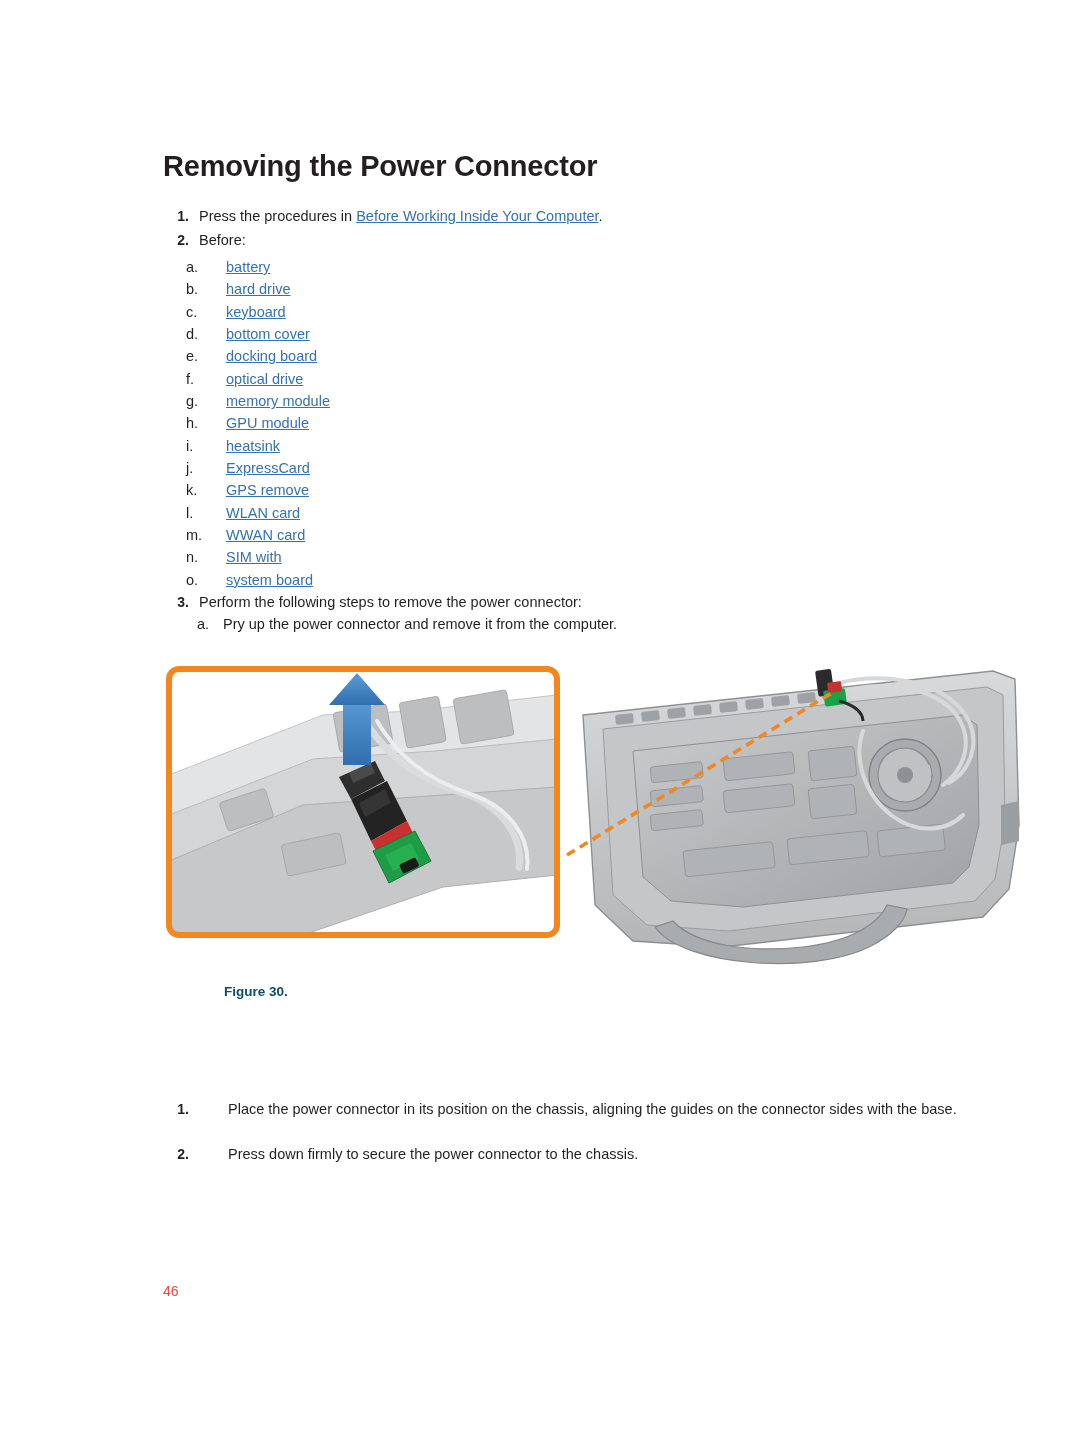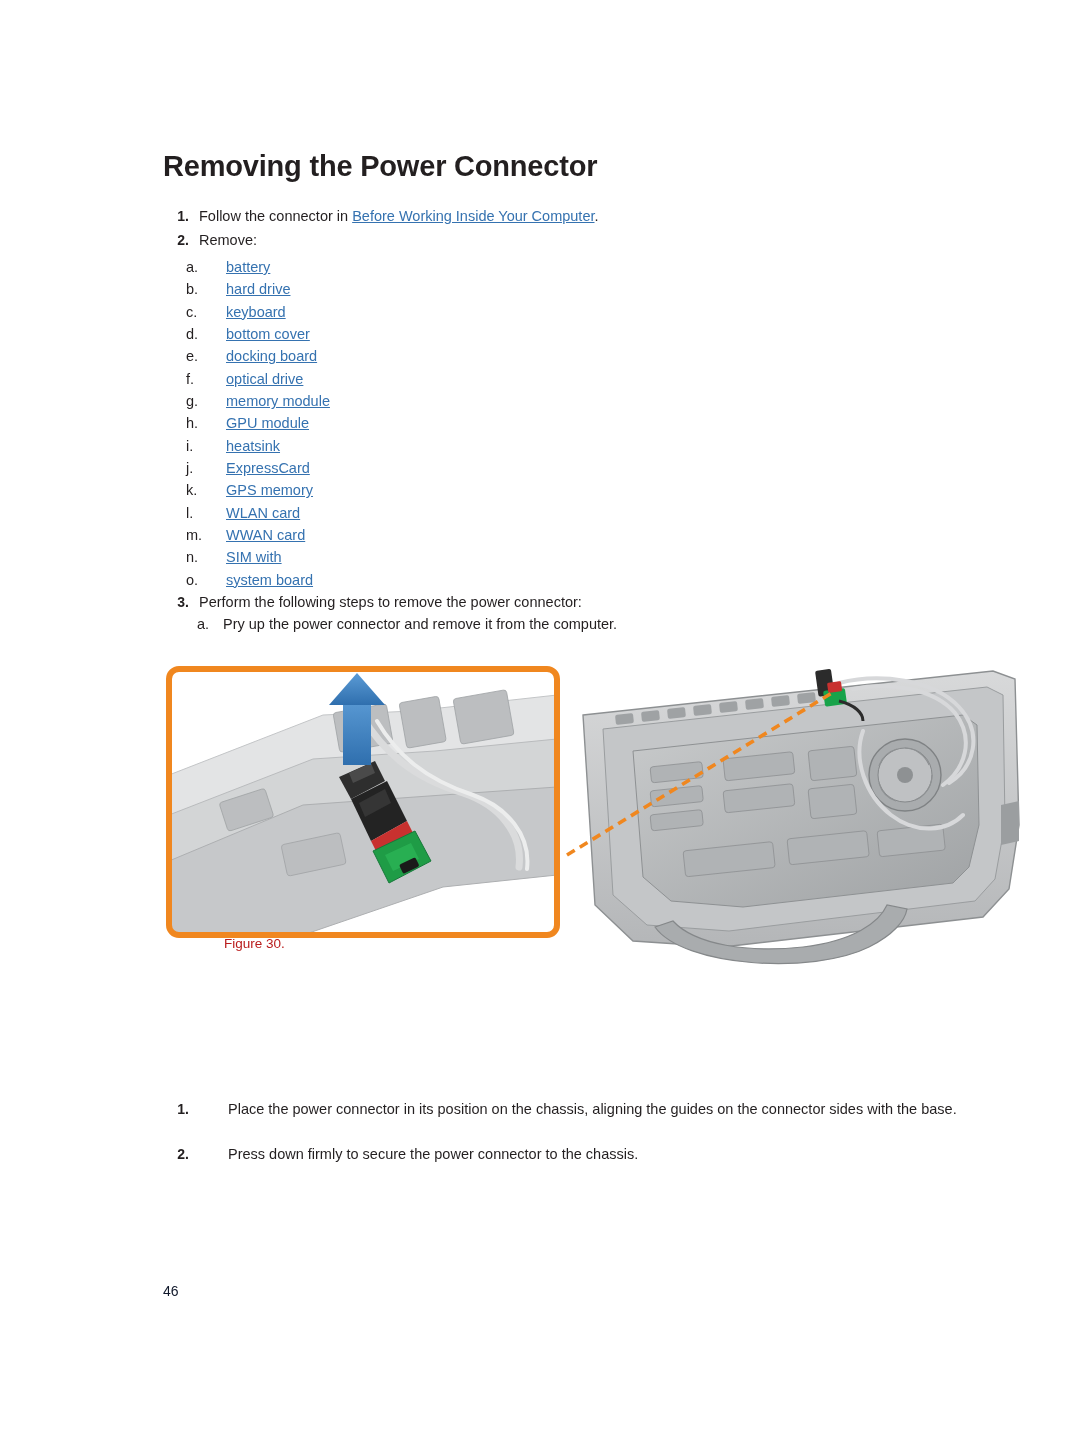--- a/index.html
+++ b/index.html
@@ -105,51 +105,51 @@
   .figure-wrap {
     position: absolute;
     left: 163px;
     top: 655px;
     width: 860px;
     height: 300px;
   }
   .figure-caption {
     position: absolute;
     left: 224px;
-    top: 936px;
+    top: 984px;
     font-size: 13.5px;
-    font-weight: normal;
-    color: #b91c1c;
+    font-weight: bold;
+    color: #0c4a6e;
   }
 
   .page-number {
     position: absolute;
     left: 163px;
     top: 1283px;
     font-size: 14px;
-    color: #0f172a;
+    color: #ef4444;
   }
 
   svg { display: block; }
 </style>
 </head>
 <body>
 
 <div class="page">
 
   <h1 class="section-title" id="title-removing">Removing the Power Connector</h1>
 
   <div class="step-row" style="left:163px; top:205px; width:800px;">
     <span class="step-num">1.</span>
-    <span class="step-text"><span>Follow the connector in </span><a class="doclink" href="#">Before Working Inside Your Computer</a><span>.</span></span>
+    <span class="step-text"><span>Press the procedures in </span><a class="doclink" href="#">Before Working Inside Your Computer</a><span>.</span></span>
   </div>
 
   <div class="step-row" style="left:163px; top:229px; width:800px;">
     <span class="step-num">2.</span>
-    <span class="step-text">Remove:</span>
+    <span class="step-text">Before:</span>
   </div>
 
   <div class="sublist">
     <div class="sublist-item">
       <span class="sublist-marker">a.</span>
       <a class="sublist-link" href="#">battery</a>
     </div>
     <div class="sublist-item">
       <span class="sublist-marker">b.</span>
       <a class="sublist-link" href="#">hard drive</a>
@@ -181,21 +181,21 @@
     <div class="sublist-item">
       <span class="sublist-marker">i.</span>
       <a class="sublist-link" href="#">heatsink</a>
     </div>
     <div class="sublist-item">
       <span class="sublist-marker">j.</span>
       <a class="sublist-link" href="#">ExpressCard</a>
     </div>
     <div class="sublist-item">
       <span class="sublist-marker">k.</span>
-      <a class="sublist-link" href="#">GPS memory</a>
+      <a class="sublist-link" href="#">GPS remove</a>
     </div>
     <div class="sublist-item">
       <span class="sublist-marker">l.</span>
       <a class="sublist-link" href="#">WLAN card</a>
     </div>
     <div class="sublist-item">
       <span class="sublist-marker">m.</span>
       <a class="sublist-link" href="#">WWAN card</a>
     </div>
     <div class="sublist-item">

